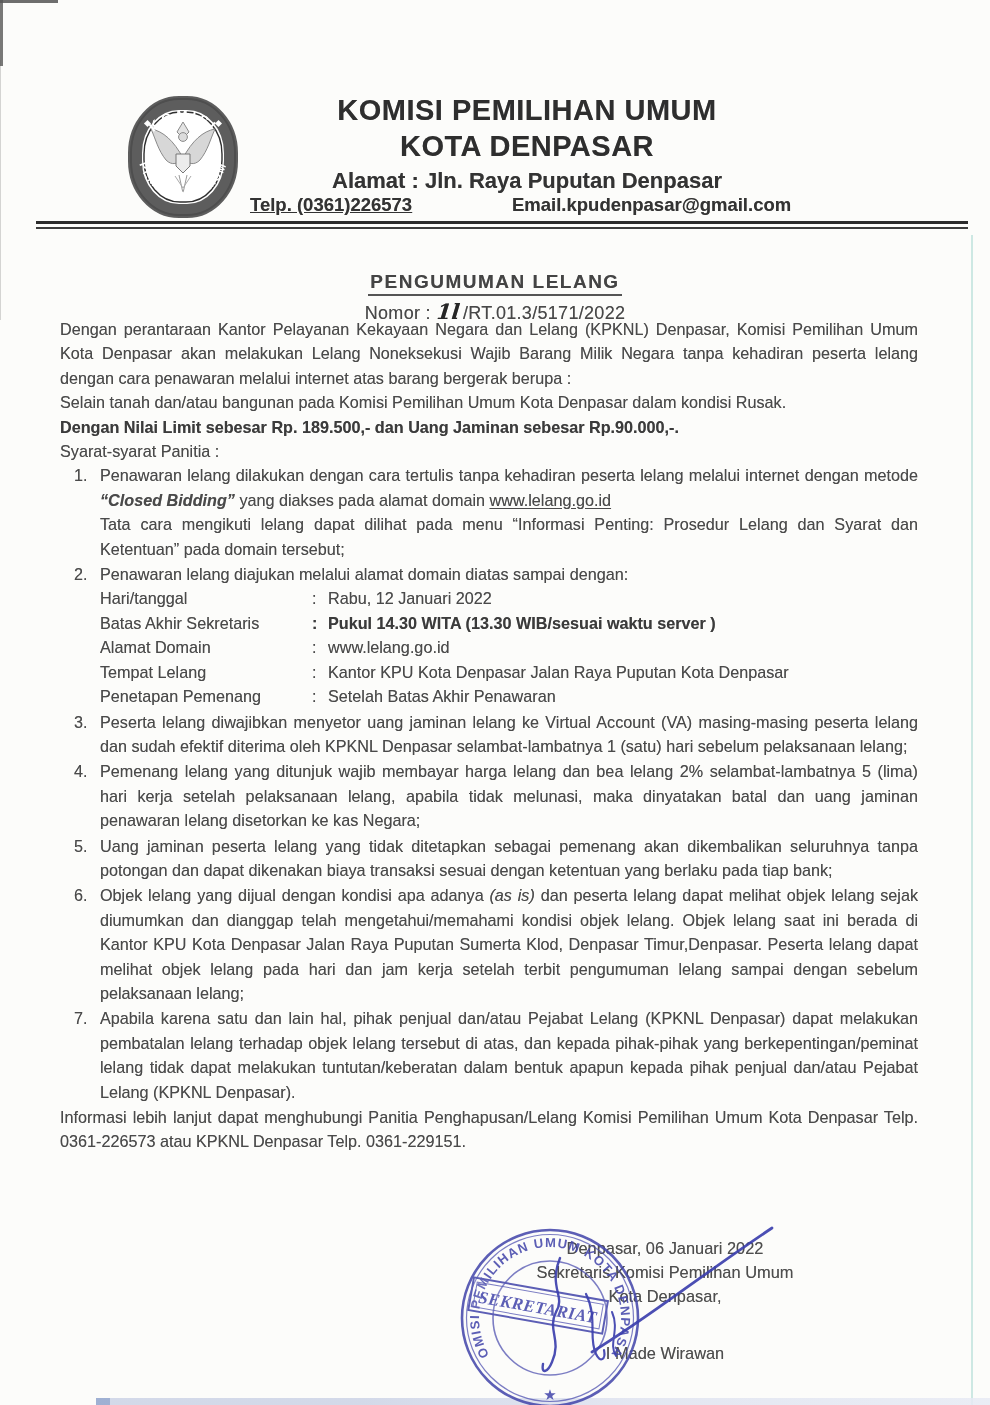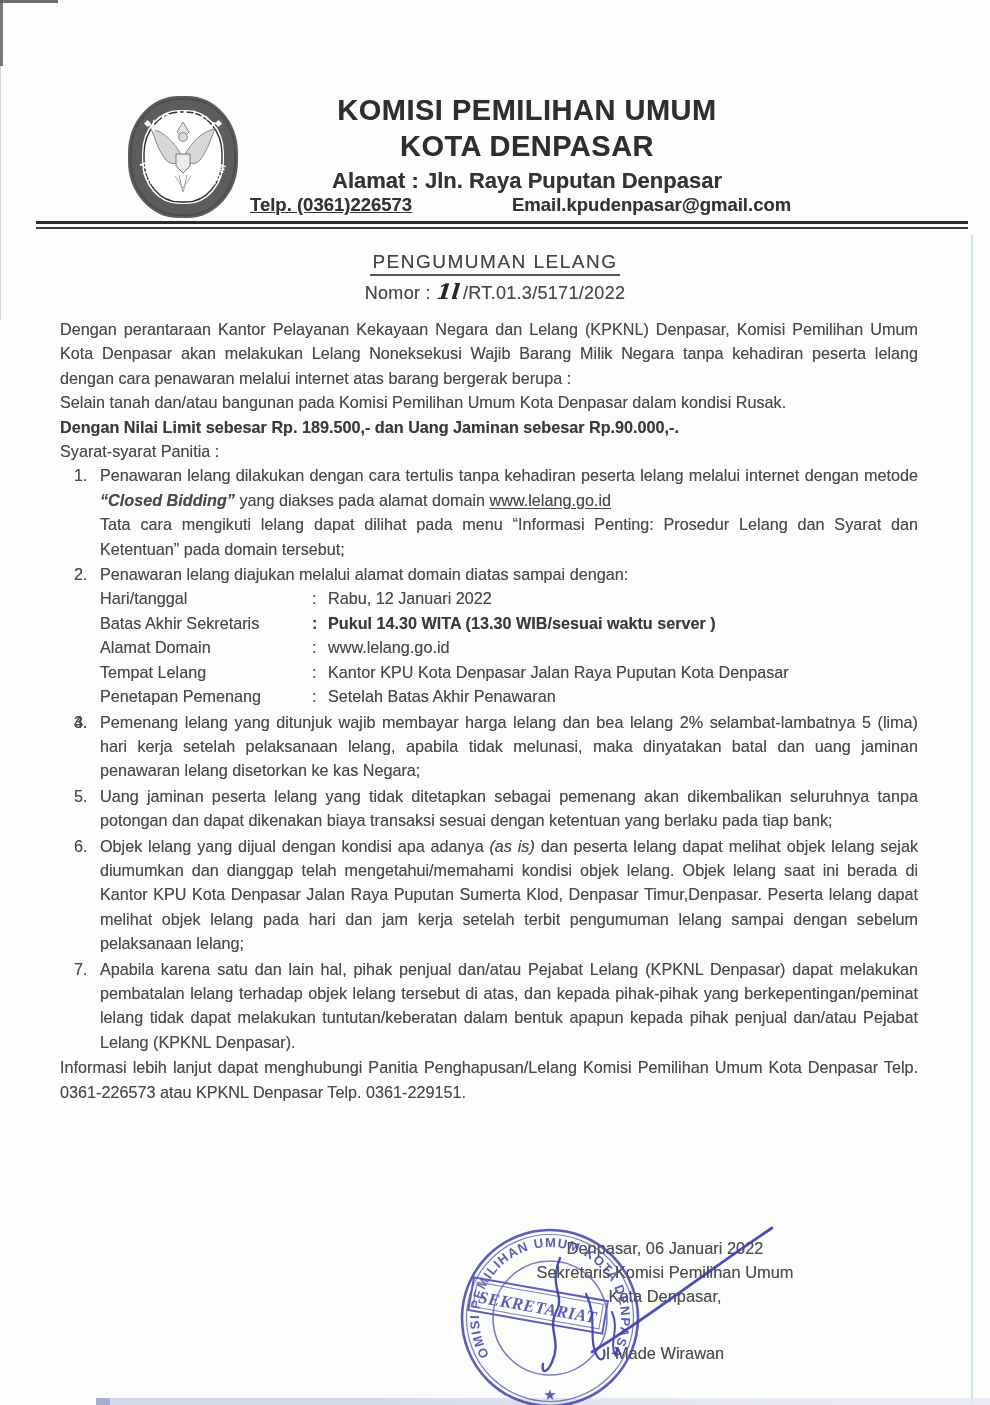--- a/index.html
+++ b/index.html
@@ -28,22 +28,22 @@
   .addr{font-size:22px;font-weight:700;color:#333;margin-top:2px;}
   .contact-row{position:absolute;left:64px;top:194px;width:926px;height:24px;}
   .phone{position:absolute;left:186px;font-size:18.5px;font-weight:700;color:#333;text-decoration:underline;}
   .email{position:absolute;left:448px;font-size:18.5px;font-weight:700;color:#333;}
   .logo{position:absolute;left:127px;top:96px;width:112px;height:122px;}
   .rule{position:absolute;left:36px;right:22px;top:221px;height:8px;
     border-top:3.5px solid #2c2c2c;border-bottom:2.5px solid #3c3c3c;}
 
   
   .title-block{position:absolute;left:0;top:251px;width:990px;text-align:center;}
-  .doc-title{display:inline-block;font-size:19px;font-weight:400;letter-spacing:1.5px;color:#444;
-    border-bottom:2px solid #555;padding:0 2px 1px 2px;}
+  .doc-title{display:inline-block;font-size:19px;font-weight:700;letter-spacing:1.5px;color:#444;
+    border-bottom:2px solid #555;padding:0 2px 1px 2px;margin-top:20px;}
   .nomor{font-size:18px;color:#484848;margin-top:3px;letter-spacing:.3px;}
   .hand{display:inline-block;font-family:"DejaVu Serif",serif;font-style:italic;font-weight:700;
     font-size:21px;color:#262626;transform:skewX(-6deg);margin:0 3px 0 6px;}
 
   
   .body-text{
     position:absolute;left:60px;top:317px;width:858px;
     font-size:16.2px;line-height:24.4px;text-align:justify;color:#4a4a4a;
   }
   .body-text p{margin:0;}
@@ -161,20 +161,21 @@
             <span class="dvalue">Kantor KPU Kota Denpasar Jalan Raya Puputan Kota Denpasar</span>
         </div>
         <div class="drow">
           <span class="dlabel">Penetapan Pemenang</span>
             <span class="dcolon">:</span>
             <span class="dvalue">Setelah Batas Akhir Penawaran</span>
         </div>
       </li>
       <li>
         <span class="num">3.</span>
+        <span>Peserta lelang diwajibkan menyetor uang jaminan lelang ke Virtual Account (VA) masing-masing peserta lelang dan sudah efektif diterima oleh KPKNL Denpasar selambat-lambatnya 1 (satu) hari sebelum pelaksanaan lelang;</span>
       </li>
       <li>
         <span class="num">4.</span>
         <span>Pemenang lelang yang ditunjuk wajib membayar harga lelang dan bea lelang 2% selambat-lambatnya 5 (lima) hari kerja setelah pelaksanaan lelang, apabila tidak melunasi, maka dinyatakan batal dan uang jaminan penawaran lelang disetorkan ke kas Negara;</span>
       </li>
       <li>
         <span class="num">5.</span>
         <span>Uang jaminan peserta lelang yang tidak ditetapkan sebagai pemenang akan dikembalikan seluruhnya tanpa potongan dan dapat dikenakan biaya transaksi sesuai dengan ketentuan yang berlaku pada tiap bank;</span>
       </li>
       <li>

